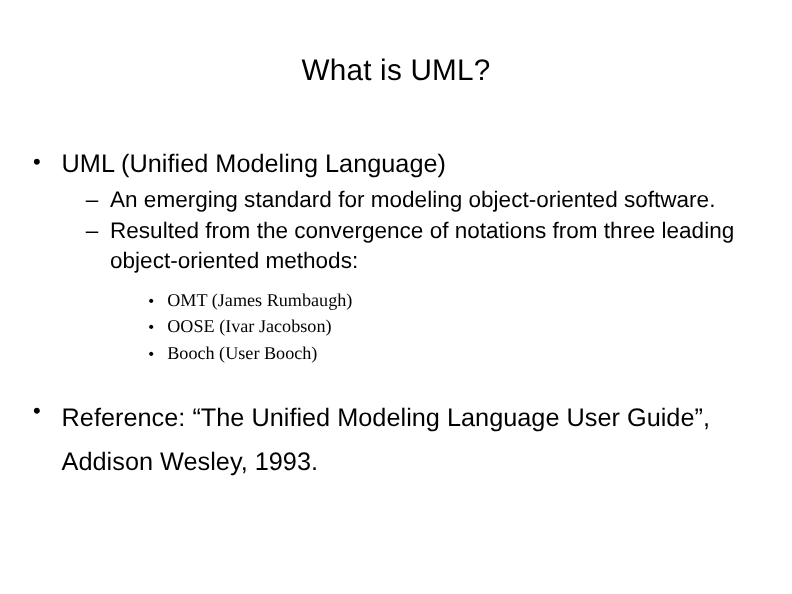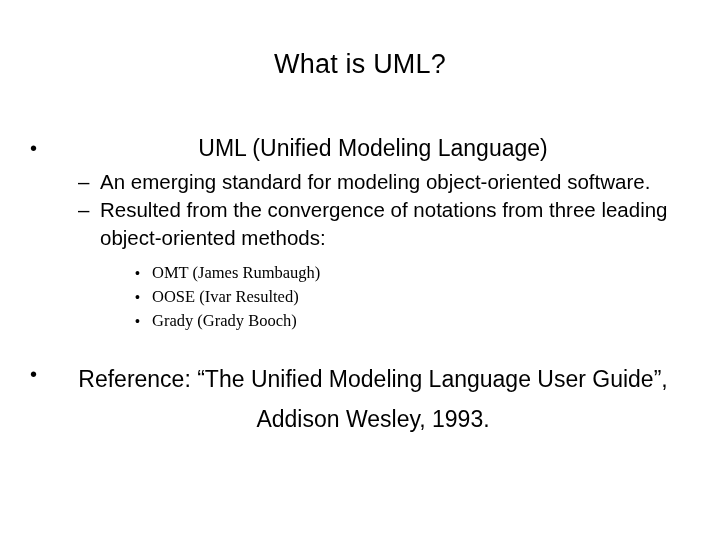--- a/index.html
+++ b/index.html
@@ -46,21 +46,20 @@
   }
   .lvl1 .bullet {
     width: 26px;
     flex: 0 0 26px;
     text-align: left;
     font-size: 20px;
     line-height: 31px;
   }
   .lvl1 .text {
     flex: 1;
-    text-align: center;
   }
   .lvl2-group {
     margin-top: 4px;
     margin-left: 48px;
   }
   .lvl2 {
     display: flex;
     align-items: flex-start;
     font-size: 20.5px;
     line-height: 28px;
@@ -126,25 +125,25 @@
       </div>
     </div>
 
     <div class="lvl3-group">
       <div class="lvl3">
         <span class="bullet">•</span>
         <span class="text">OMT  (James Rumbaugh)</span>
       </div>
       <div class="lvl3">
         <span class="bullet">•</span>
-        <span class="text">OOSE (Ivar Resulted)</span>
+        <span class="text">OOSE (Ivar Jacobson)</span>
       </div>
       <div class="lvl3">
         <span class="bullet">•</span>
-        <span class="text">Grady (Grady Booch)</span>
+        <span class="text">Booch (User Booch)</span>
       </div>
     </div>
 
     <div class="spacer-lg"></div>
 
     <div class="lvl1 reference">
       <span class="bullet">•</span>
       <span class="text">Reference: “The Unified Modeling Language User Guide”, Addison Wesley, 1993.</span>
     </div>
 

